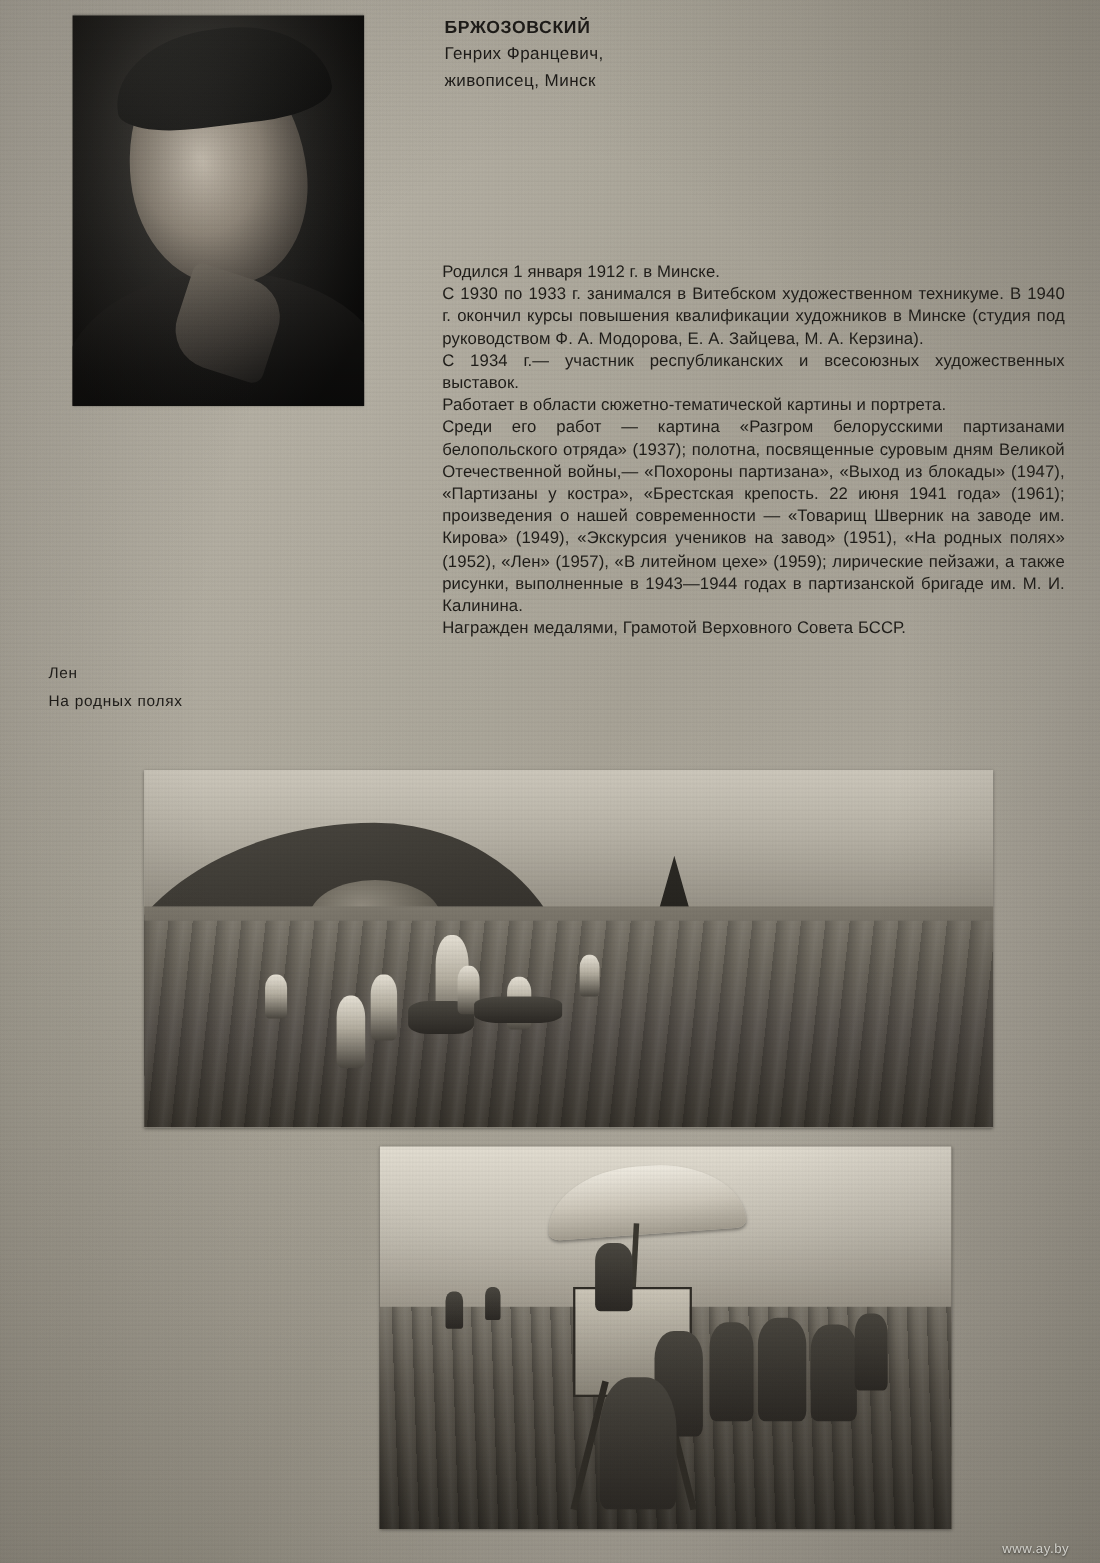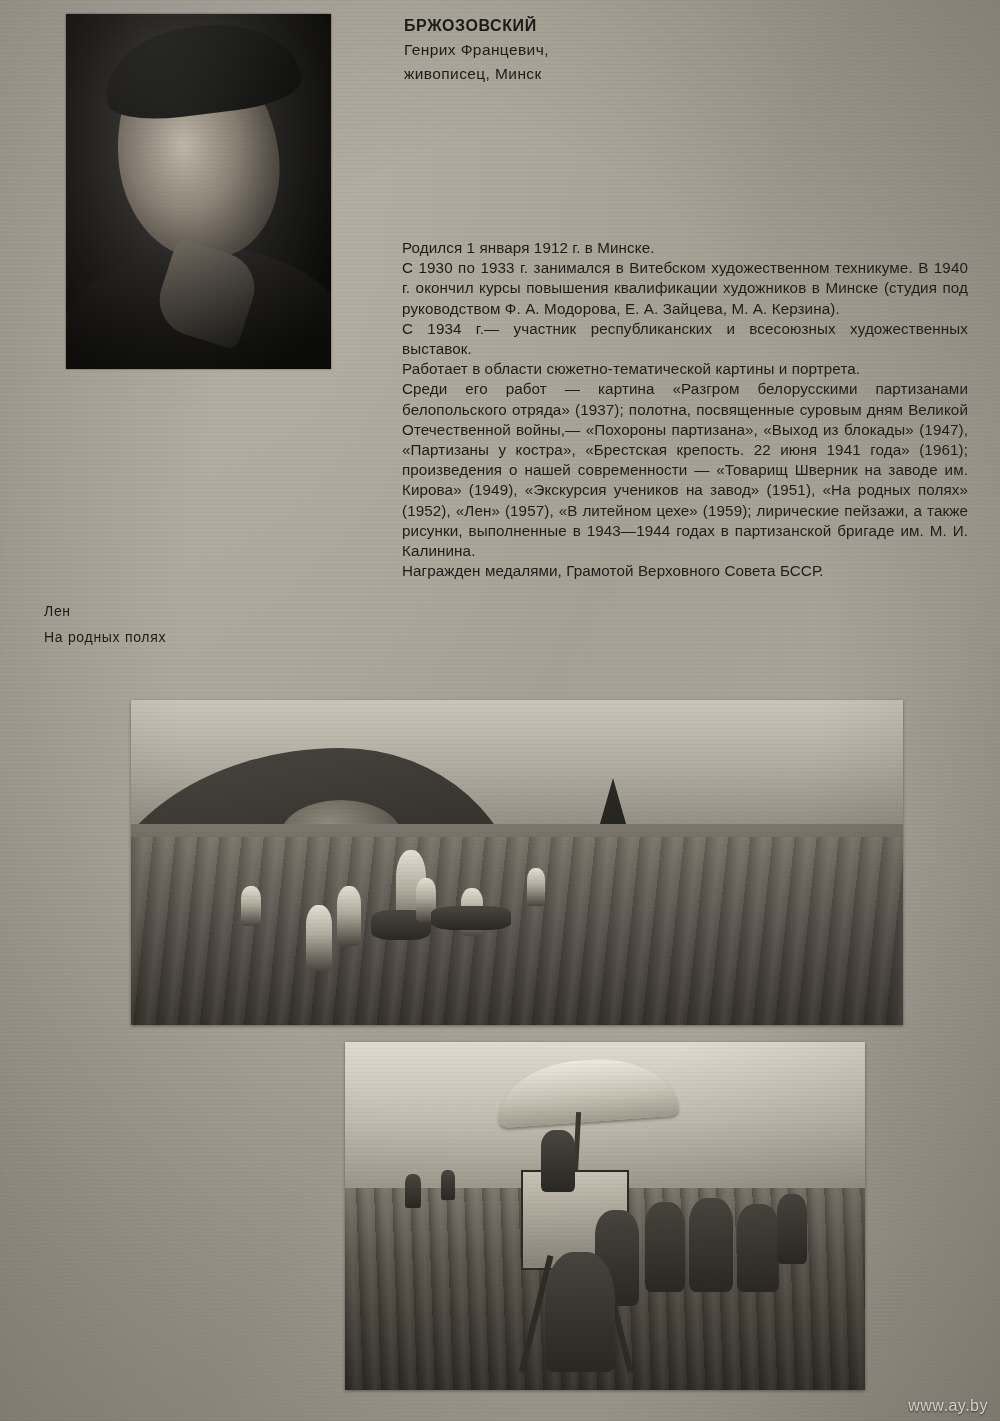--- a/index.html
+++ b/index.html
@@ -252,23 +252,23 @@
     width: 6px;
     height: 120px;
     background: #2f2c26;
   }
   .p2-person {
     position: absolute;
     border-radius: 40% 40% 14% 14% / 26% 26% 10% 10%;
   }
   .watermark {
     position: absolute;
-    right: 12px;
+    right: 28px;
     bottom: 6px;
-    font-size: 16px;
+    font-size: 12px;
     color: rgba(245,245,240,0.75);
     letter-spacing: 0.5px;
     text-shadow: 0 1px 2px rgba(0,0,0,0.6);
   }
 </style>
 </head>
 <body>
 
 <div class="page">
 

